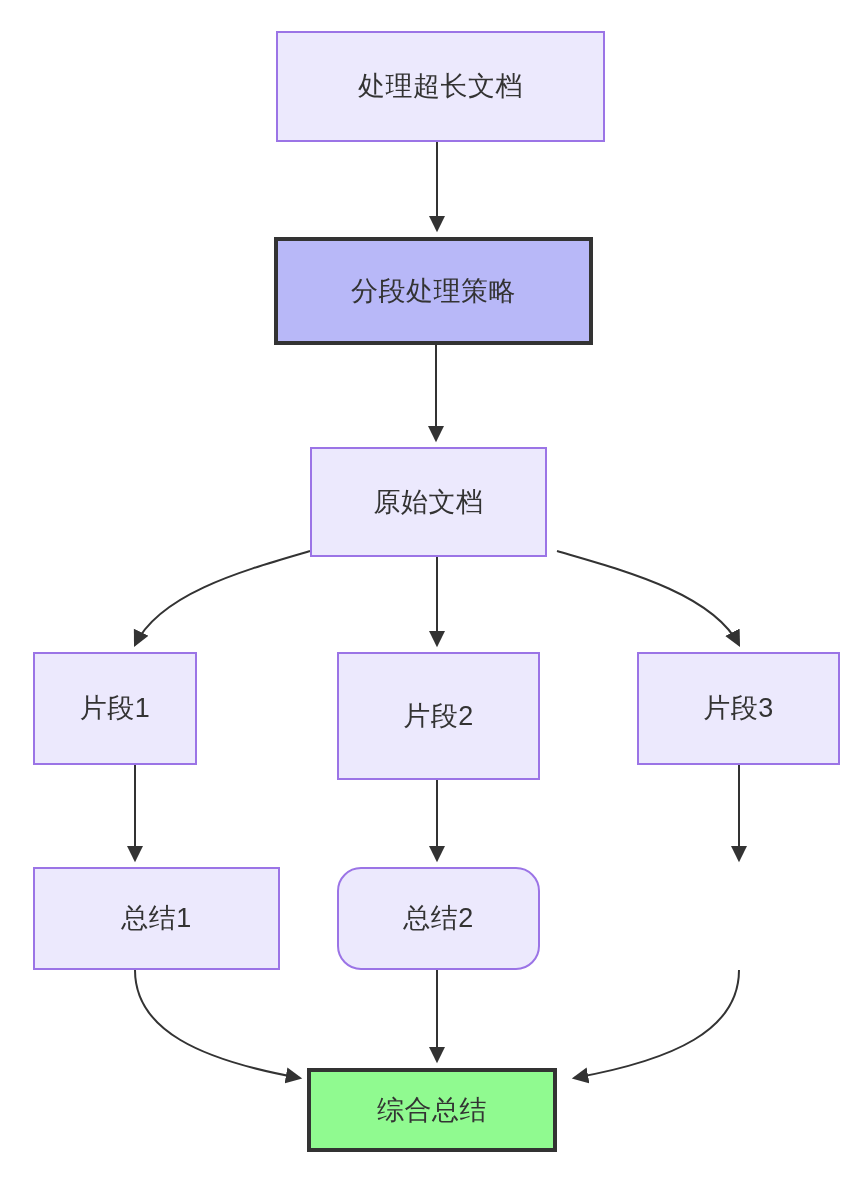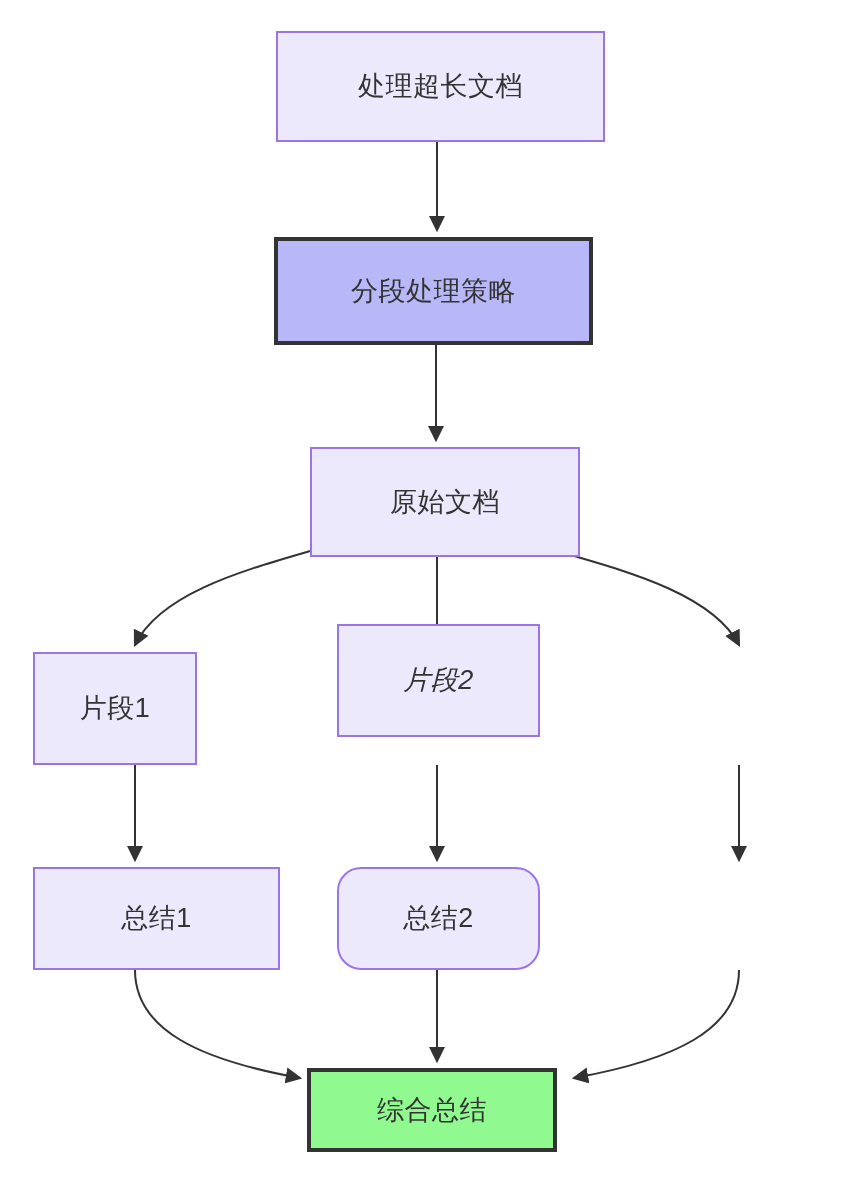--- a/index.html
+++ b/index.html
@@ -45,23 +45,23 @@
     border: 4px solid #333333;
   }
   .node.success {
     background: #90fa90;
     border: 4px solid #333333;
   }
 
   
   #n-long-doc   { left: 276px; top: 31px;   width: 329px; height: 111px; }
   #n-strategy   { left: 274px; top: 237px;  width: 319px; height: 108px; }
-  #n-source-doc { left: 310px; top: 447px;  width: 270px; height: 110px; }
+  #n-source-doc { left: 310px; top: 447px;  width: 237px; height: 110px; }
   #n-frag-1     { left: 33px;  top: 652px;  width: 164px; height: 113px; }
-  #n-frag-2     { left: 337px; top: 624px;  width: 203px; height: 113px; font-style: italic; }
+  #n-frag-2     { left: 337px; top: 652px;  width: 203px; height: 128px; }
   #n-frag-3     { left: 637px; top: 652px;  width: 203px; height: 113px; }
   #n-sum-1      { left: 33px;  top: 867px;  width: 247px; height: 103px; }
   #n-sum-2      { left: 337px; top: 867px;  width: 203px; height: 103px; border-radius: 24px; }
   #n-sum-3      { left: 637px; top: 867px;  width: 203px; height: 103px; }
   #n-final      { left: 307px; top: 1068px; width: 250px; height: 84px; }
 </style>
 </head>
 <body>
 
 <div id="canvas">
@@ -102,20 +102,21 @@
   <div class="node highlight" id="n-strategy">分段处理策略</div>
 
   <div class="node plain" id="n-long-doc">处理超长文档</div>
 
   <div class="node plain" id="n-source-doc">原始文档</div>
 
   <div class="node plain" id="n-frag-1">片段1</div>
 
   <div class="node plain" id="n-frag-2">片段2</div>
 
+  <div class="node plain" id="n-frag-3">片段3</div>
 
   <div class="node plain" id="n-sum-1">总结1</div>
 
   <div class="node plain" id="n-sum-2">总结2</div>
 
 
   <div class="node success" id="n-final">综合总结</div>
 
 </div>
 

